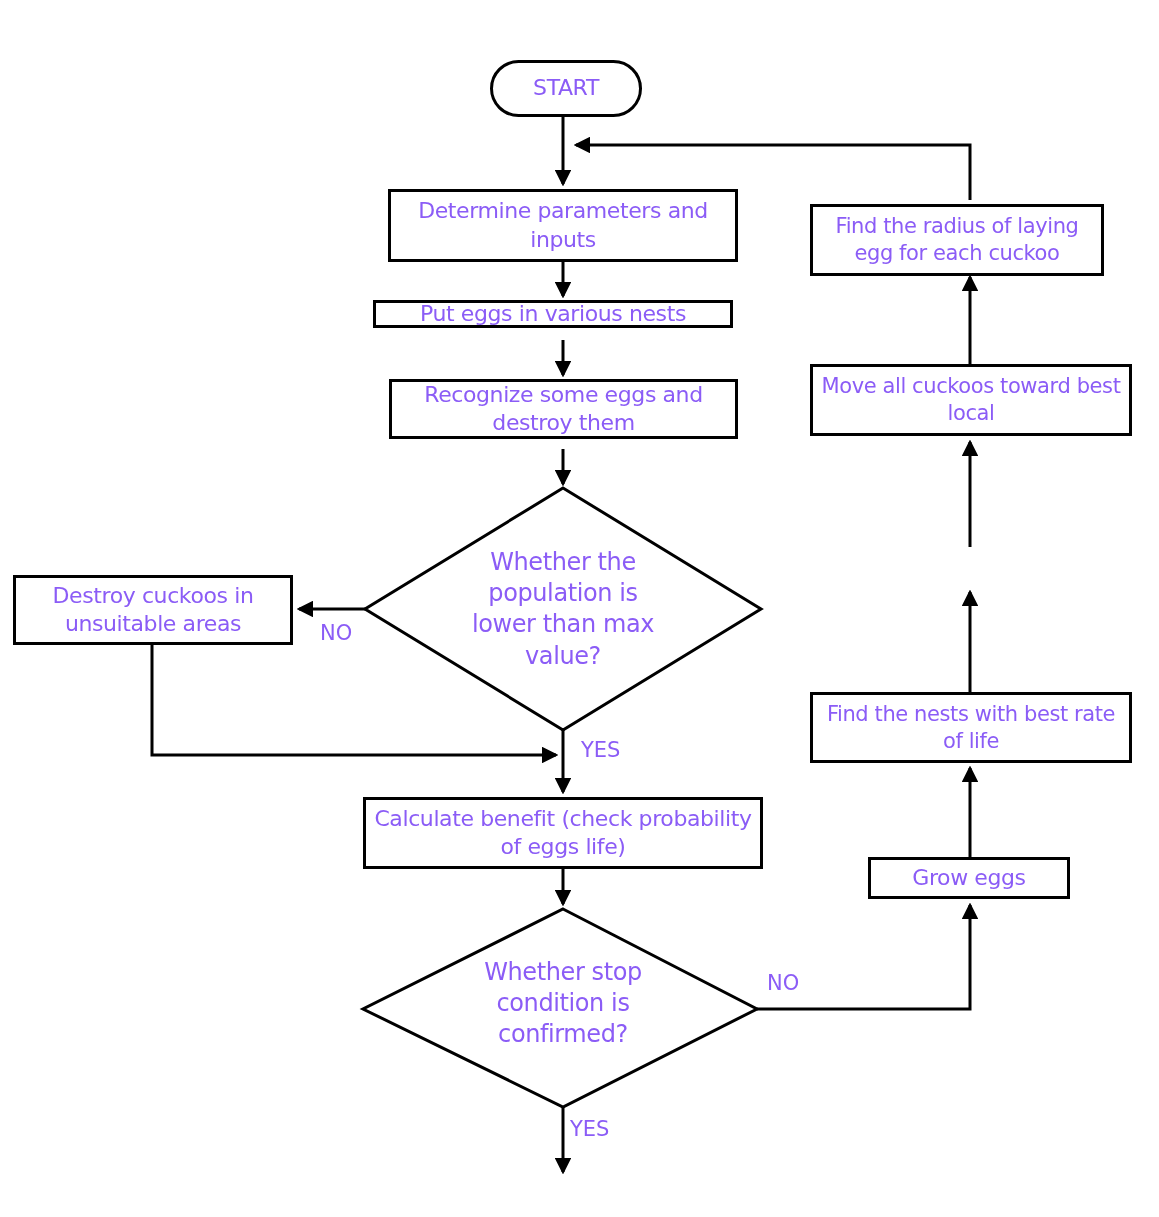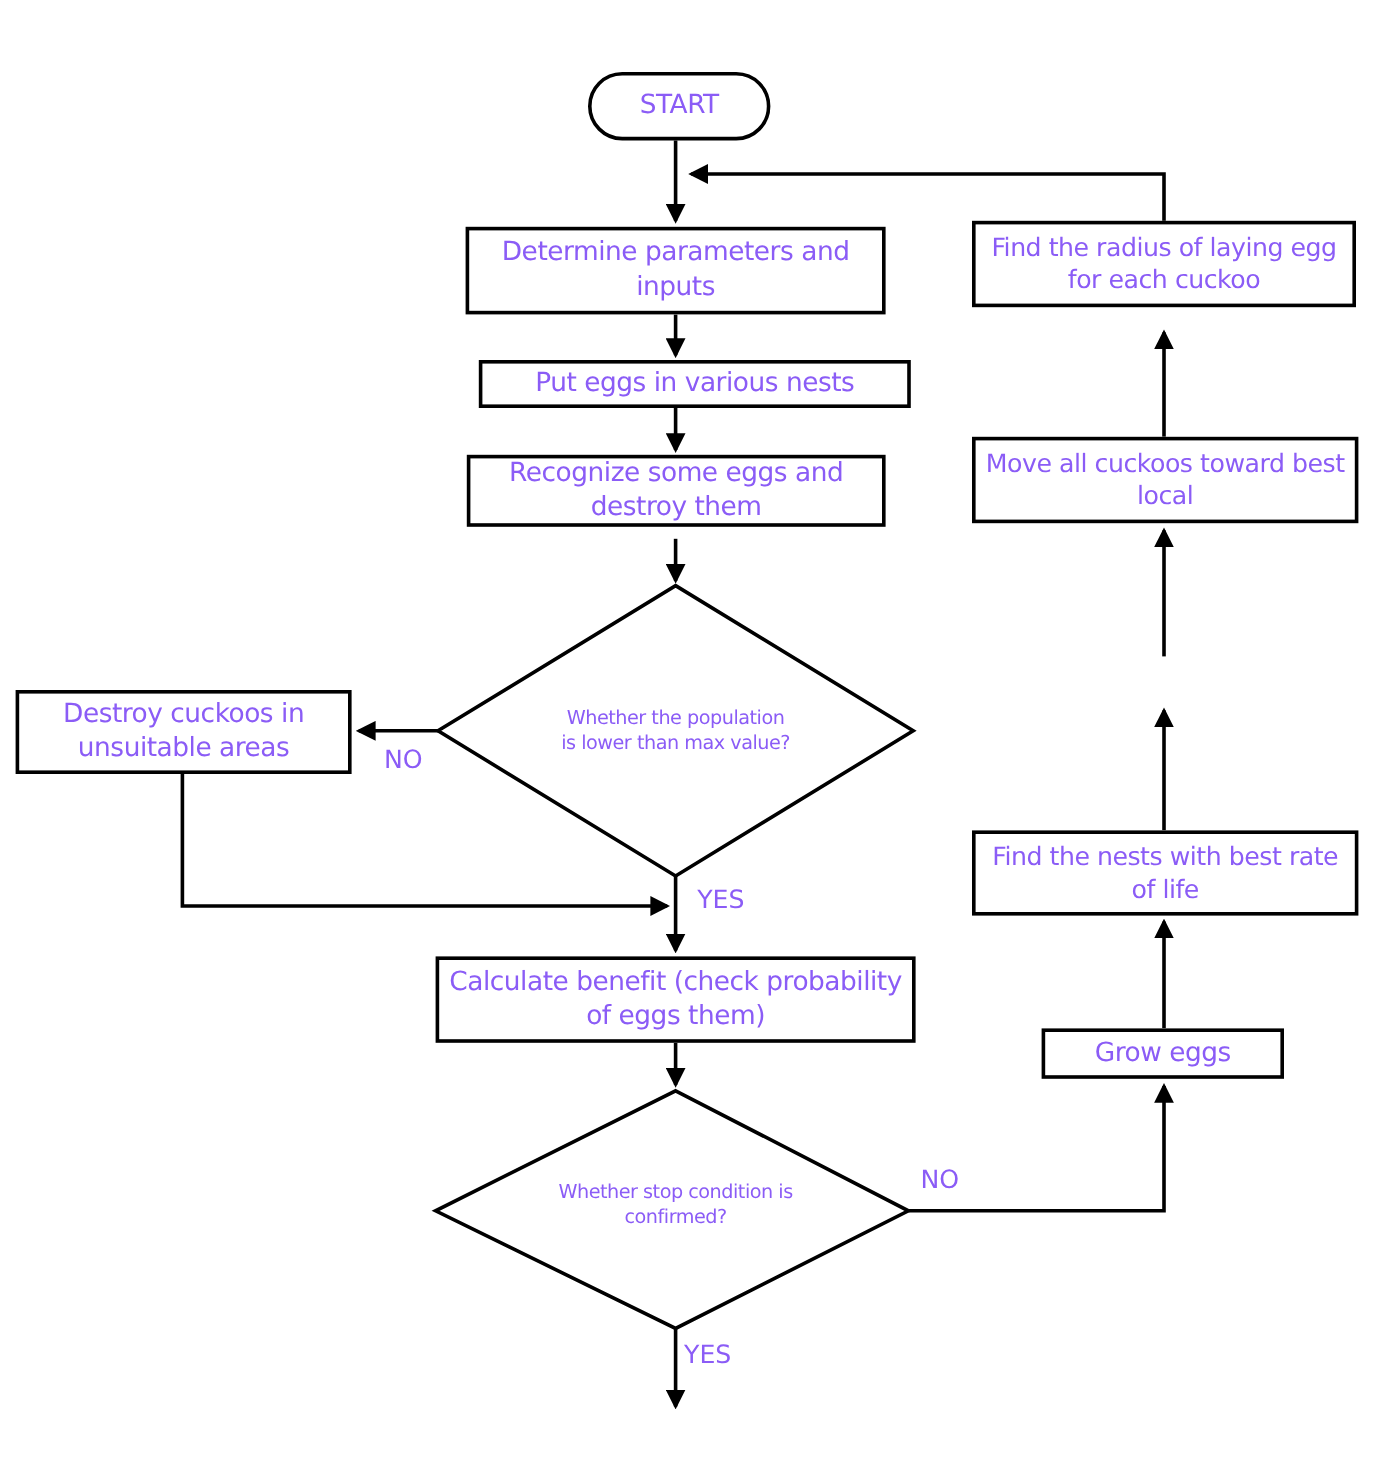--- a/index.html
+++ b/index.html
@@ -24,21 +24,21 @@
     letter-spacing:-0.4px;
     padding:0 2px;
   }
   .node.term{border-radius:30px;}
   .node.oneline{white-space:nowrap;}
   .node.fs21{font-size:21px;}
   .dtext{
     position:absolute;
     transform:translate(-50%,-50%);
     text-align:center;
-    font-size:16px;line-height:1.3;
+    font-size:24px;line-height:1.3;
     letter-spacing:-0.4px;
   }
   .elabel{
     position:absolute;
     font-size:21px;
     letter-spacing:0;
     white-space:nowrap;
   }
 </style>
 </head>
@@ -87,37 +87,37 @@
     <polygon points="563,877 757,977 563,1075 363,977" fill="#ffffff" stroke="#000" stroke-width="3"></polygon>
   </svg>
 
   <div class="node term" style="left:490px;top:28px;width:152px;height:57px">
     <span>START</span>
   </div>
 
   <div class="node" style="left:388px;top:157px;width:350px;height:73px">
     <span>Determine parameters and inputs</span>
   </div>
-  <div class="node oneline" style="left:399px;top:268px;width:360px;height:40px">
+  <div class="node oneline" style="left:373px;top:268px;width:360px;height:28px">
     <span>Put eggs in various nests</span>
   </div>
   <div class="node" style="left:389px;top:347px;width:349px;height:60px">
     <span>Recognize some eggs and destroy them</span>
   </div>
   <div class="node" style="left:13px;top:543px;width:280px;height:70px">
     <span>Destroy cuckoos in unsuitable areas</span>
   </div>
   <div class="node" style="left:363px;top:765px;width:400px;height:72px">
-    <span>Calculate benefit (check probability of eggs them)</span>
+    <span>Calculate benefit (check probability of eggs life)</span>
   </div>
 
   <div class="dtext" style="left:563px;top:577px;width:195px">Whether the population is lower than max value?</div>
   <div class="dtext" style="left:563px;top:972px;width:240px">Whether stop condition is confirmed?</div>
 
-  <div class="node fs21" style="left:810px;top:152px;width:320px;height:72px">
+  <div class="node fs21" style="left:810px;top:172px;width:294px;height:72px">
     <span>Find the radius of laying egg for each cuckoo</span>
   </div>
   <div class="node fs21" style="left:810px;top:332px;width:322px;height:72px">
     <span>Move all cuckoos toward best local</span>
   </div>
   <div class="node fs21" style="left:810px;top:660px;width:322px;height:71px">
     <span>Find the nests with best rate of life</span>
   </div>
   <div class="node oneline" style="left:868px;top:825px;width:202px;height:42px">
     <span>Grow eggs</span>

